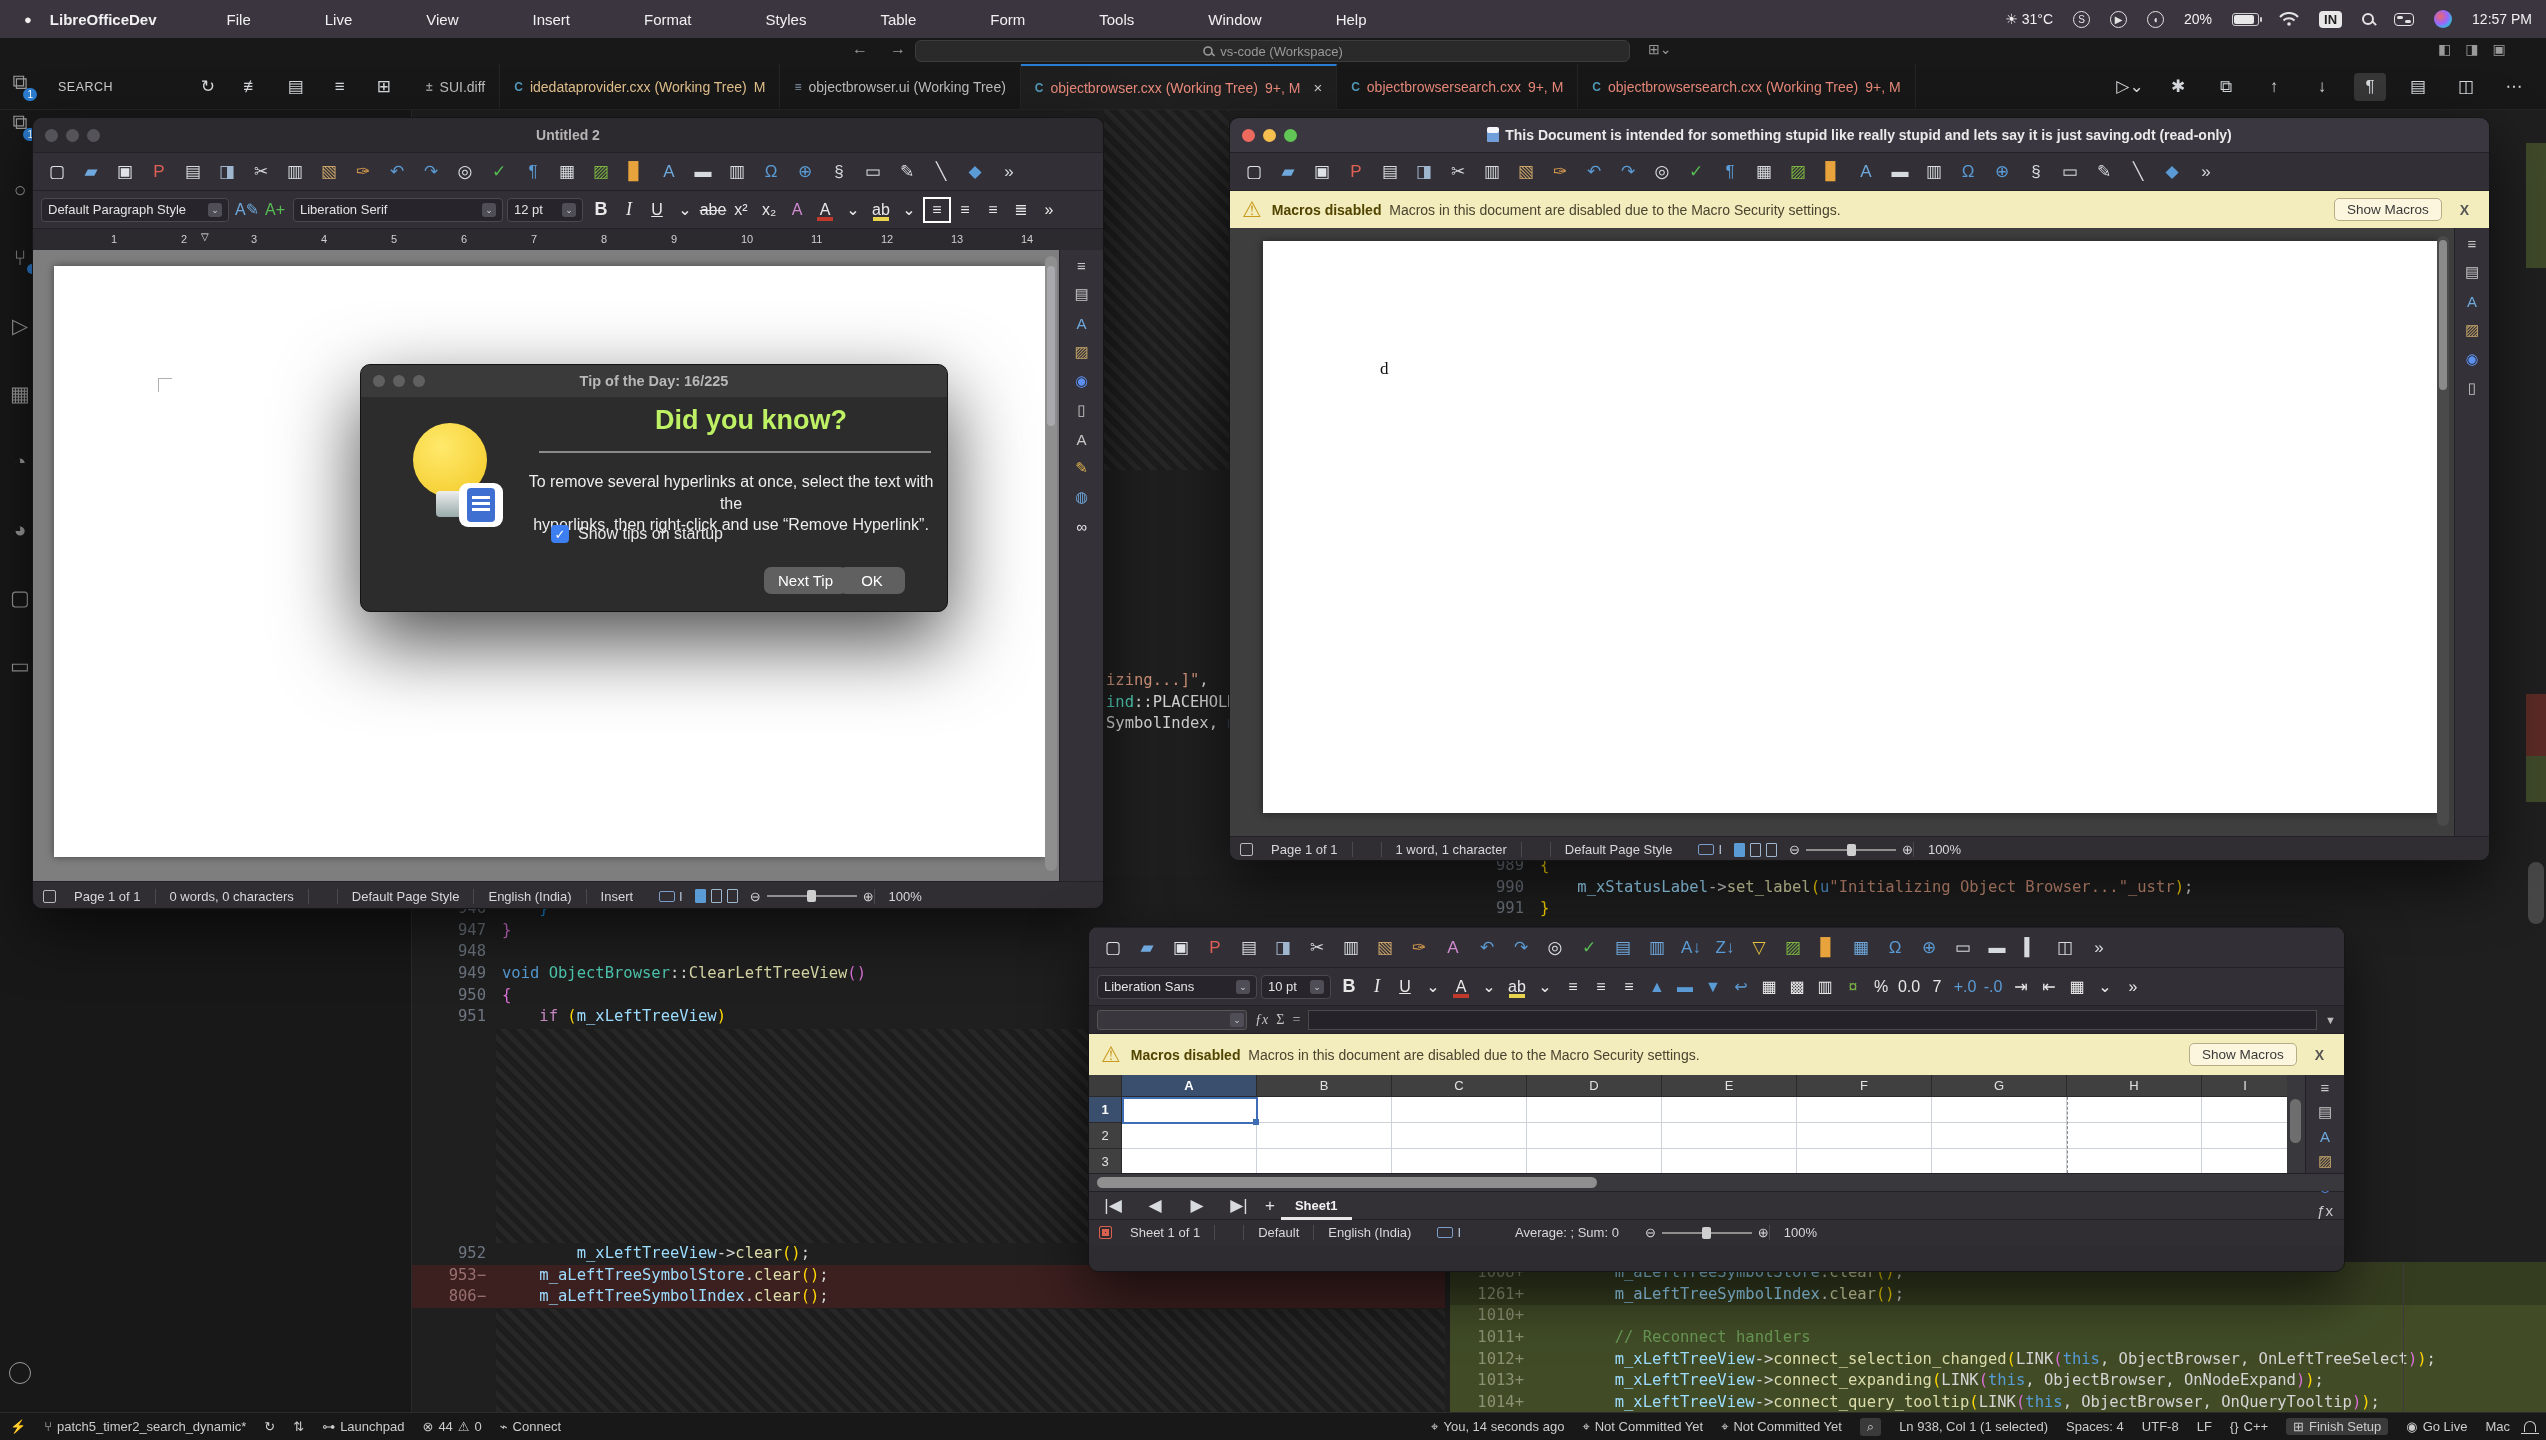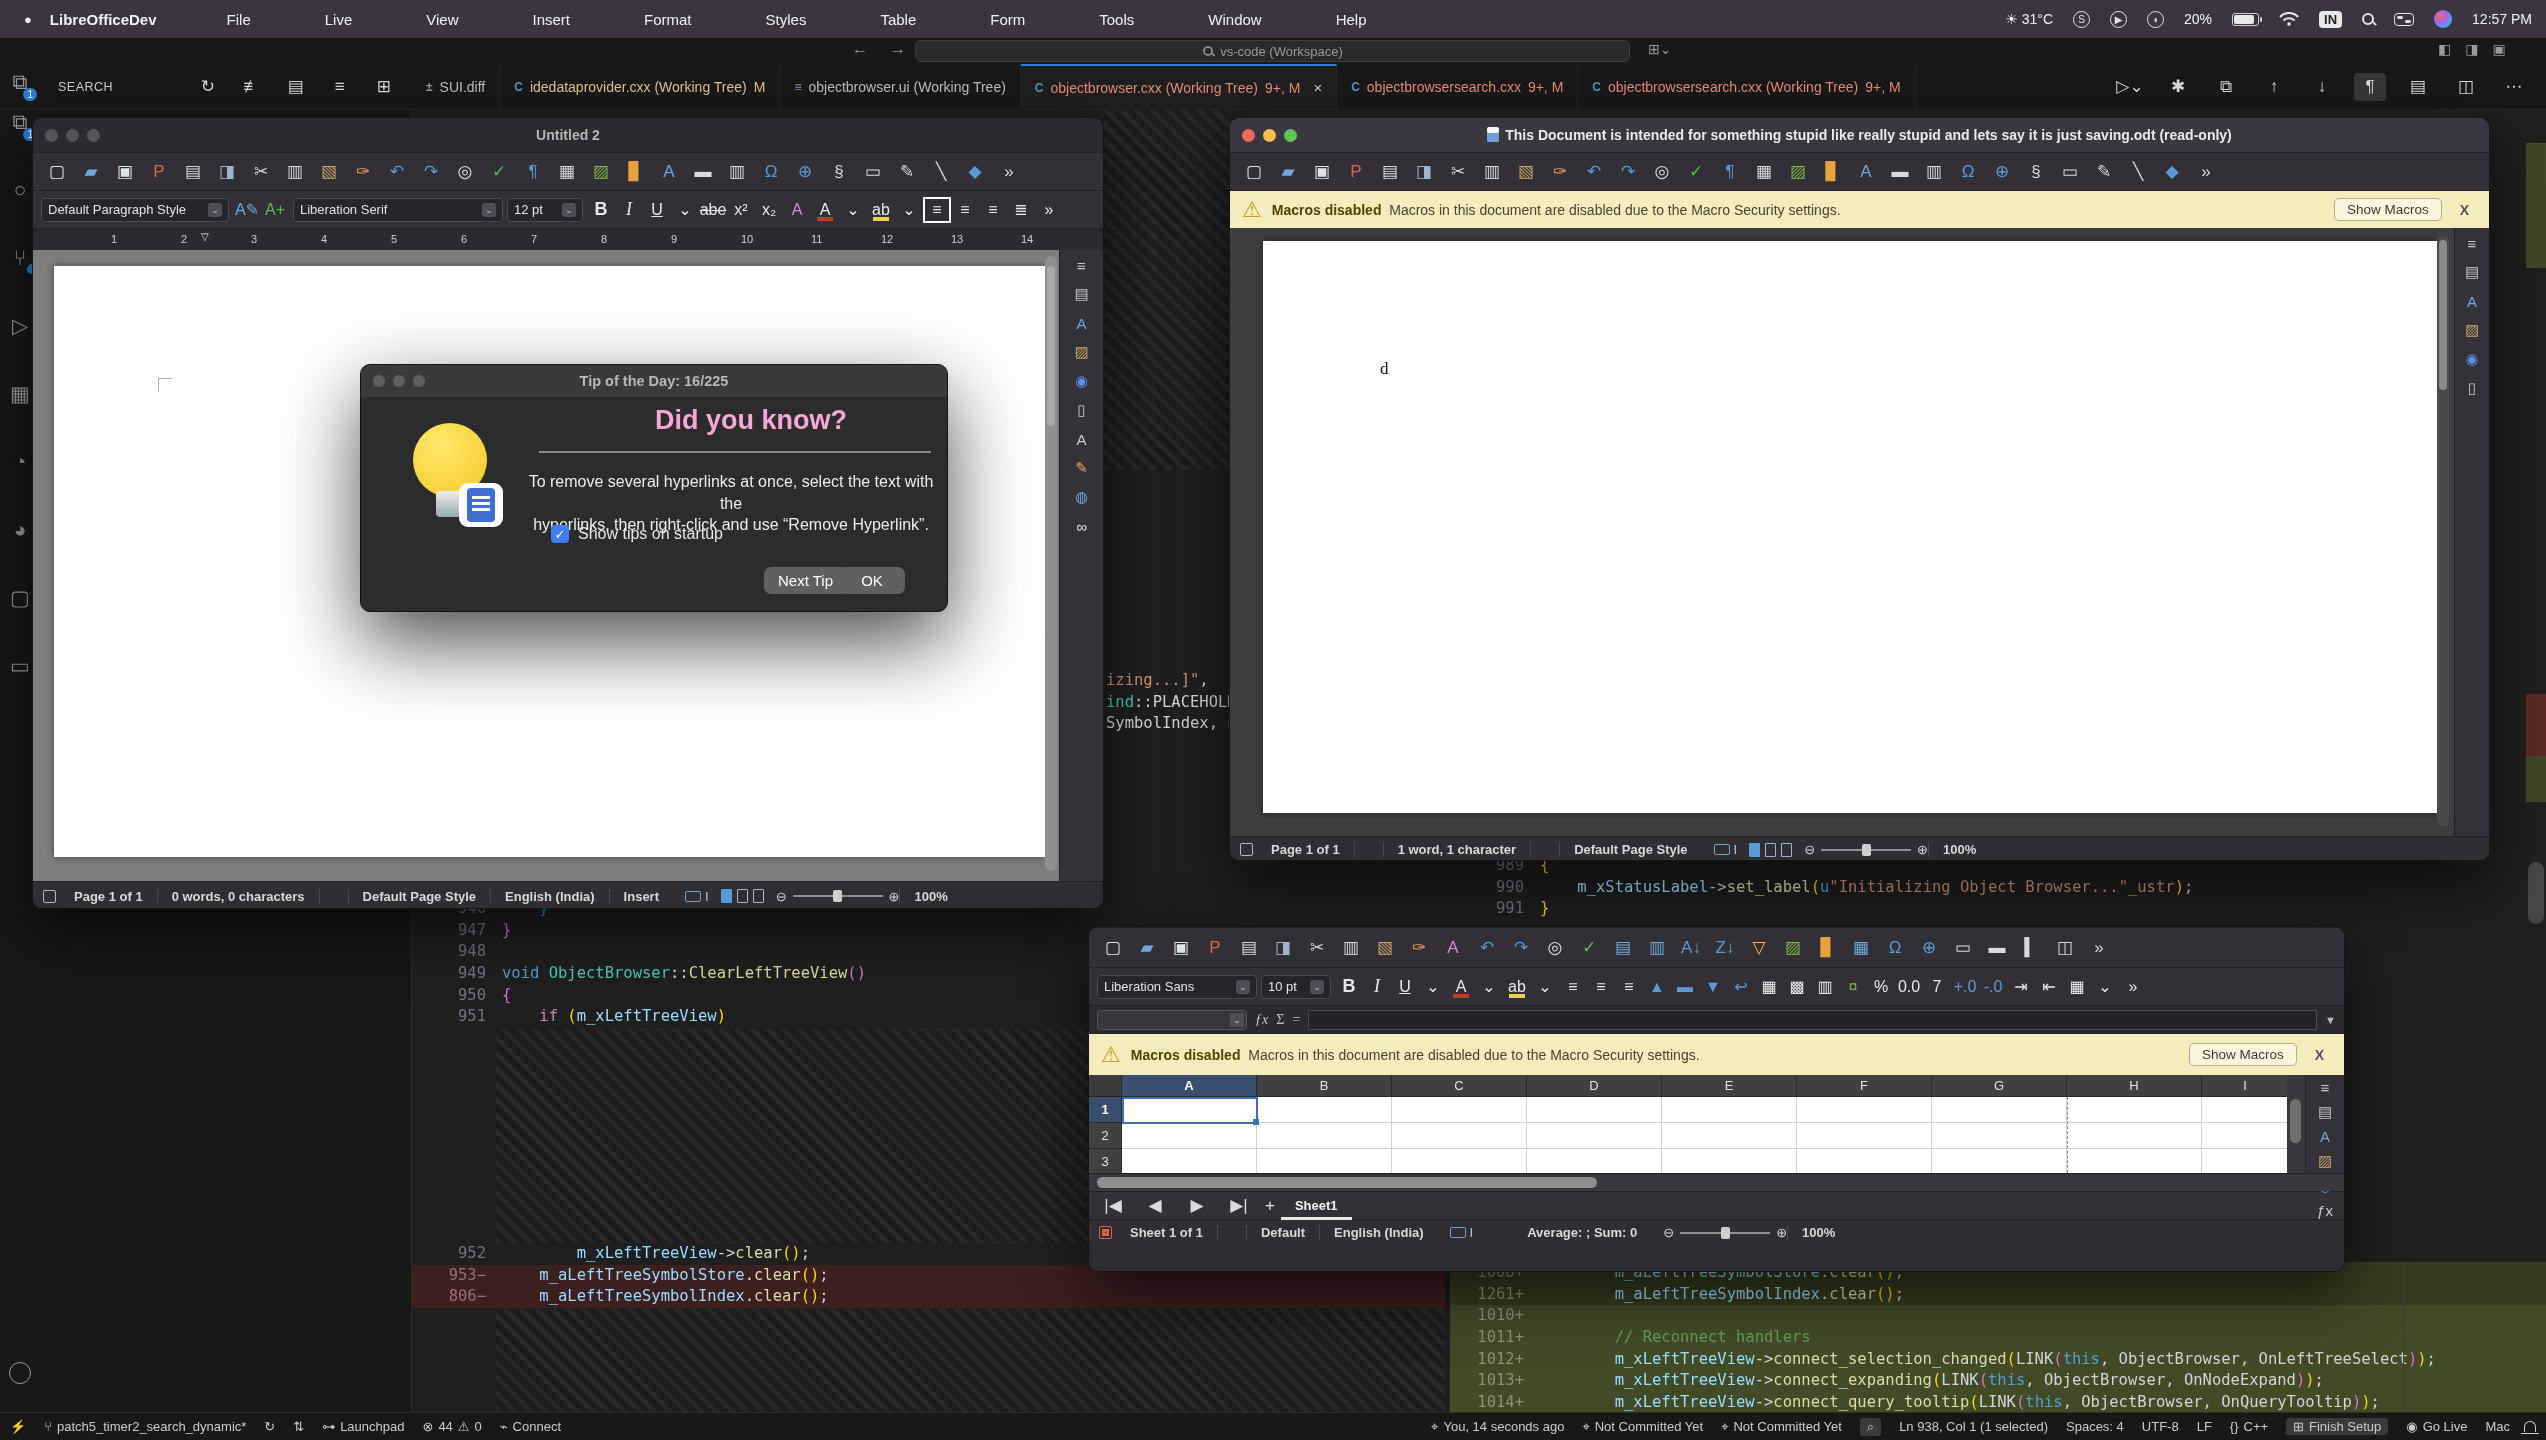--- a/index.html
+++ b/index.html
@@ -124,21 +124,21 @@
   .fbtn{width:28px;height:26px;display: inline-flex;align-items:center;justify-content:center;color:#e8e8e8;font-size:16px;flex:none;position:relative;}
   .fbtn.b{font-weight:bold;font-size:18px;}
   .fbtn.i{font-style:italic;font-family:"Liberation Serif",serif;font-size:18px;}
   .fbtn.u{text-decoration:underline;}
   .fbtn.strike{text-decoration:line-through;}
   .fbtn.fcolor::after{content:"";position:absolute;left:6px;bottom:2px;width:16px;height:4px;background:#c0392b;}
   .fbtn.hl::after{content:"";position:absolute;left:6px;bottom:2px;width:16px;height:4px;background:#e8d44d;}
   .fbtn.activebox{outline:2px solid #fff;outline-offset:-2px;}
   .lo-status{display:flex;align-items:center;background:#302e33;border-top:1px solid #232127;color:#d8d8d8;
              font-size:13px;padding:0 10px;gap:0;}
-  .seg{padding:0 14px;border-left:1px solid #4b4950;white-space:nowrap;font-weight:bold;}
+  .seg{padding:0 14px;border-left:1px solid #4b4950;white-space:nowrap;}
   .seg:first-child{border-left:none;}
   .savebox{width:13px;height:13px;border:1.5px solid #b9b9b9;border-radius:2px;margin-right:4px;flex:none;}
   .savebox.mod{border-color:#d9604f;box-shadow:inset 0 0 0 2px #2e2c31, inset 0 0 0 5px #d9604f;}
   .selbox{width:16px;height:11px;border:1.5px solid #7a9cc8;border-radius:2px;margin:0 4px 0 12px;}
   .zoomctl{display:flex;align-items:center;gap:6px;margin-left:12px;}
   .zline{width:90px;height:2px;background:#8f8f8f;position:relative;}
   .zthumb{position:absolute;top:-5px;left:45%;width:9px;height:12px;background:#cfcfcf;border-radius:2px;}
   .viewics{display:flex;gap:5px;margin-left:12px;}
   .pageic{width:11px;height:14px;border:1.5px solid #9fb6cf;border-radius:1px;}
   .pageic.sel{background:#5b9bd5;border-color:#5b9bd5;}
@@ -173,21 +173,21 @@
           box-shadow:0 30px 80px rgba(0,0,0,.7);overflow:hidden;}
   .dlg-title{height:32px;background:#3a3a3a;position:relative;display:flex;align-items:center;}
   .dlg-title .dots{display:flex;gap:8px;margin-left:12px;}
   .dlg-title .dot{width:12px;height:12px;background:#606060;}
   .dlg-title .ttl{position:absolute;left:0;right:0;text-align:center;color:#b8b8b8;font-weight:bold;font-size:14.5px;}
   .bulb{position:absolute;left:52px;top:58px;width:74px;height:74px;background:radial-gradient(circle at 38% 32%,#ffe96b,#f2c824);border-radius:50%;}
   .bulbbase{position:absolute;left:75px;top:126px;width:28px;height:26px;background:linear-gradient(#eee,#9aa);border-radius:4px;}
   .tipdoc{position:absolute;left:98px;top:118px;width:44px;height:44px;background:#fff;border-radius:9px;display:flex;align-items:center;justify-content:center;}
   .tipdoc .inner{width:28px;height:34px;background:#3f6fd0;border-radius:4px;position:relative;}
   .tipdoc .inner::before{content:"";position:absolute;left:5px;top:8px;width:18px;height:2.5px;background:#fff;box-shadow:0 6px 0 #fff,0 12px 0 #fff;}
-  .dlg-h{position:absolute;left:210px;top:40px;width:360px;text-align:center;color:#f9a8d4;font-size:27px;font-weight:bold;}
+  .dlg-h{position:absolute;left:210px;top:40px;width:360px;text-align:center;color:#bef264;font-size:27px;font-weight:bold;}
   .dlg-hr{position:absolute;left:178px;top:86px;width:392px;height:1.5px;background:#8a8a8a;}
   .dlg-body{position:absolute;left:160px;top:106px;width:420px;text-align:center;color:#ededed;font-size:16px;line-height:1.35;}
   .chk{position:absolute;left:190px;top:160px;display:flex;align-items:center;gap:9px;color:#e8e8e8;font-size:16px;}
   .chkbox{width:18px;height:18px;background:#3d7ef0;border-radius:4px;color:#fff;font-size:13px;display:flex;align-items:center;justify-content:center;}
   .dlg-btn{position:absolute;top:202px;height:27px;background:#606060;border-radius:7px;color:#fff;font-size:15px;
            display:flex;align-items:center;justify-content:center;}
 
   
   .formulabar{height:28px;background:#2c2a2e;border-top:1px solid #232127;display:flex;align-items:center;padding:0 8px;gap:8px;}
   .namebox{width:150px;height:20px;background:#39373d;border:1px solid #555;border-radius:3px;position:relative;}

